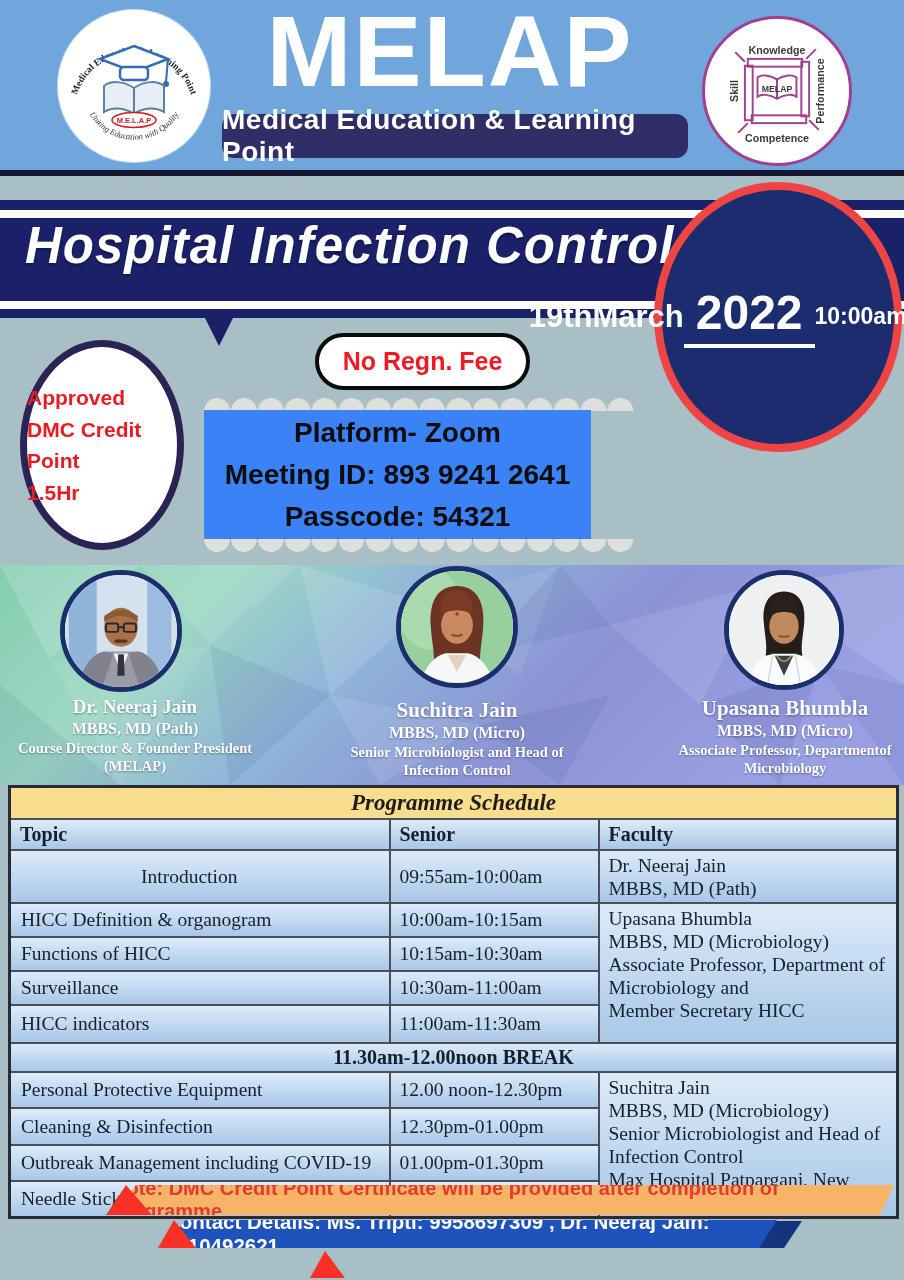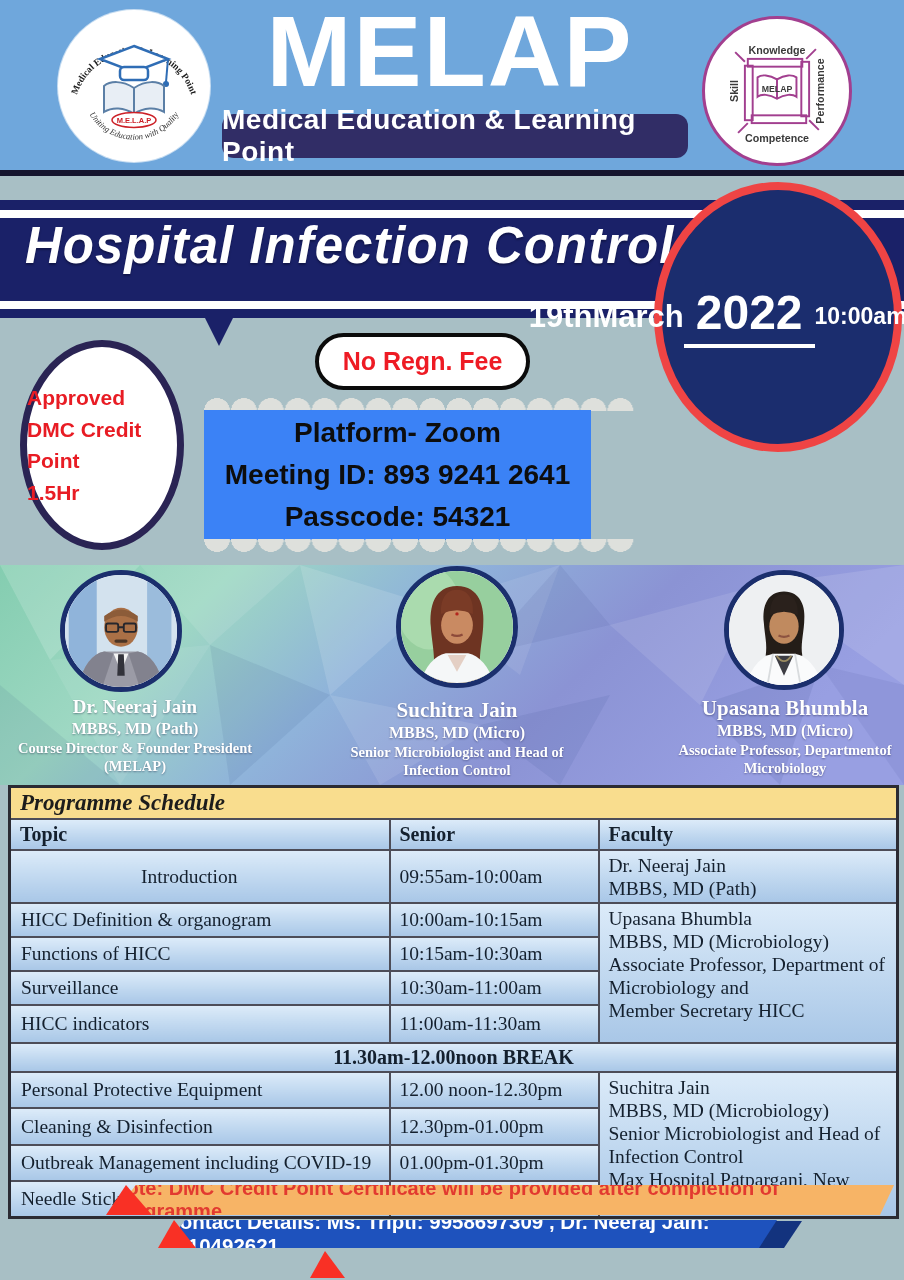--- a/index.html
+++ b/index.html
@@ -94,21 +94,21 @@
     position:absolute;left:8px;top:785px;width:888px;border-collapse:collapse;
     font-family:"Liberation Serif",serif;color:#14202e;
     border:3px solid #2b2b33;table-layout:fixed;
   }
   .sched td{
     border:2px solid #4d4d58;padding:2px 9px;font-size:19.5px;
     background:linear-gradient(180deg,#dcebf9 0%,#bfd7ef 55%,#a9c7e7 100%);
     overflow:hidden;white-space:nowrap;
   }
   .sched td.title-row{
-    background:#f9dd8e;text-align:left;font-style:italic;font-weight:700;font-size:23px;
+    background:#f9dd8e;text-align:center;font-style:italic;font-weight:700;font-size:23px;
     color:#1c1c1c;height:28px;white-space:nowrap;
   }
   .sched td.colhead{font-size:20px;font-weight:600;height:31px;}
   .sched td.topic{padding-left:10px;}
   .sched td.indent{padding-left:130px;}
   .sched td.faculty{vertical-align:top;padding-top:3px;white-space:normal;line-height:1.18;}
   .sched td.break-row{text-align:center;font-weight:700;font-size:20px;height:26px;}
   .r-intro{height:45px;} .r-std{height:34px;}
   
   .tri{position:absolute;width:0;height:0;z-index:9;}

